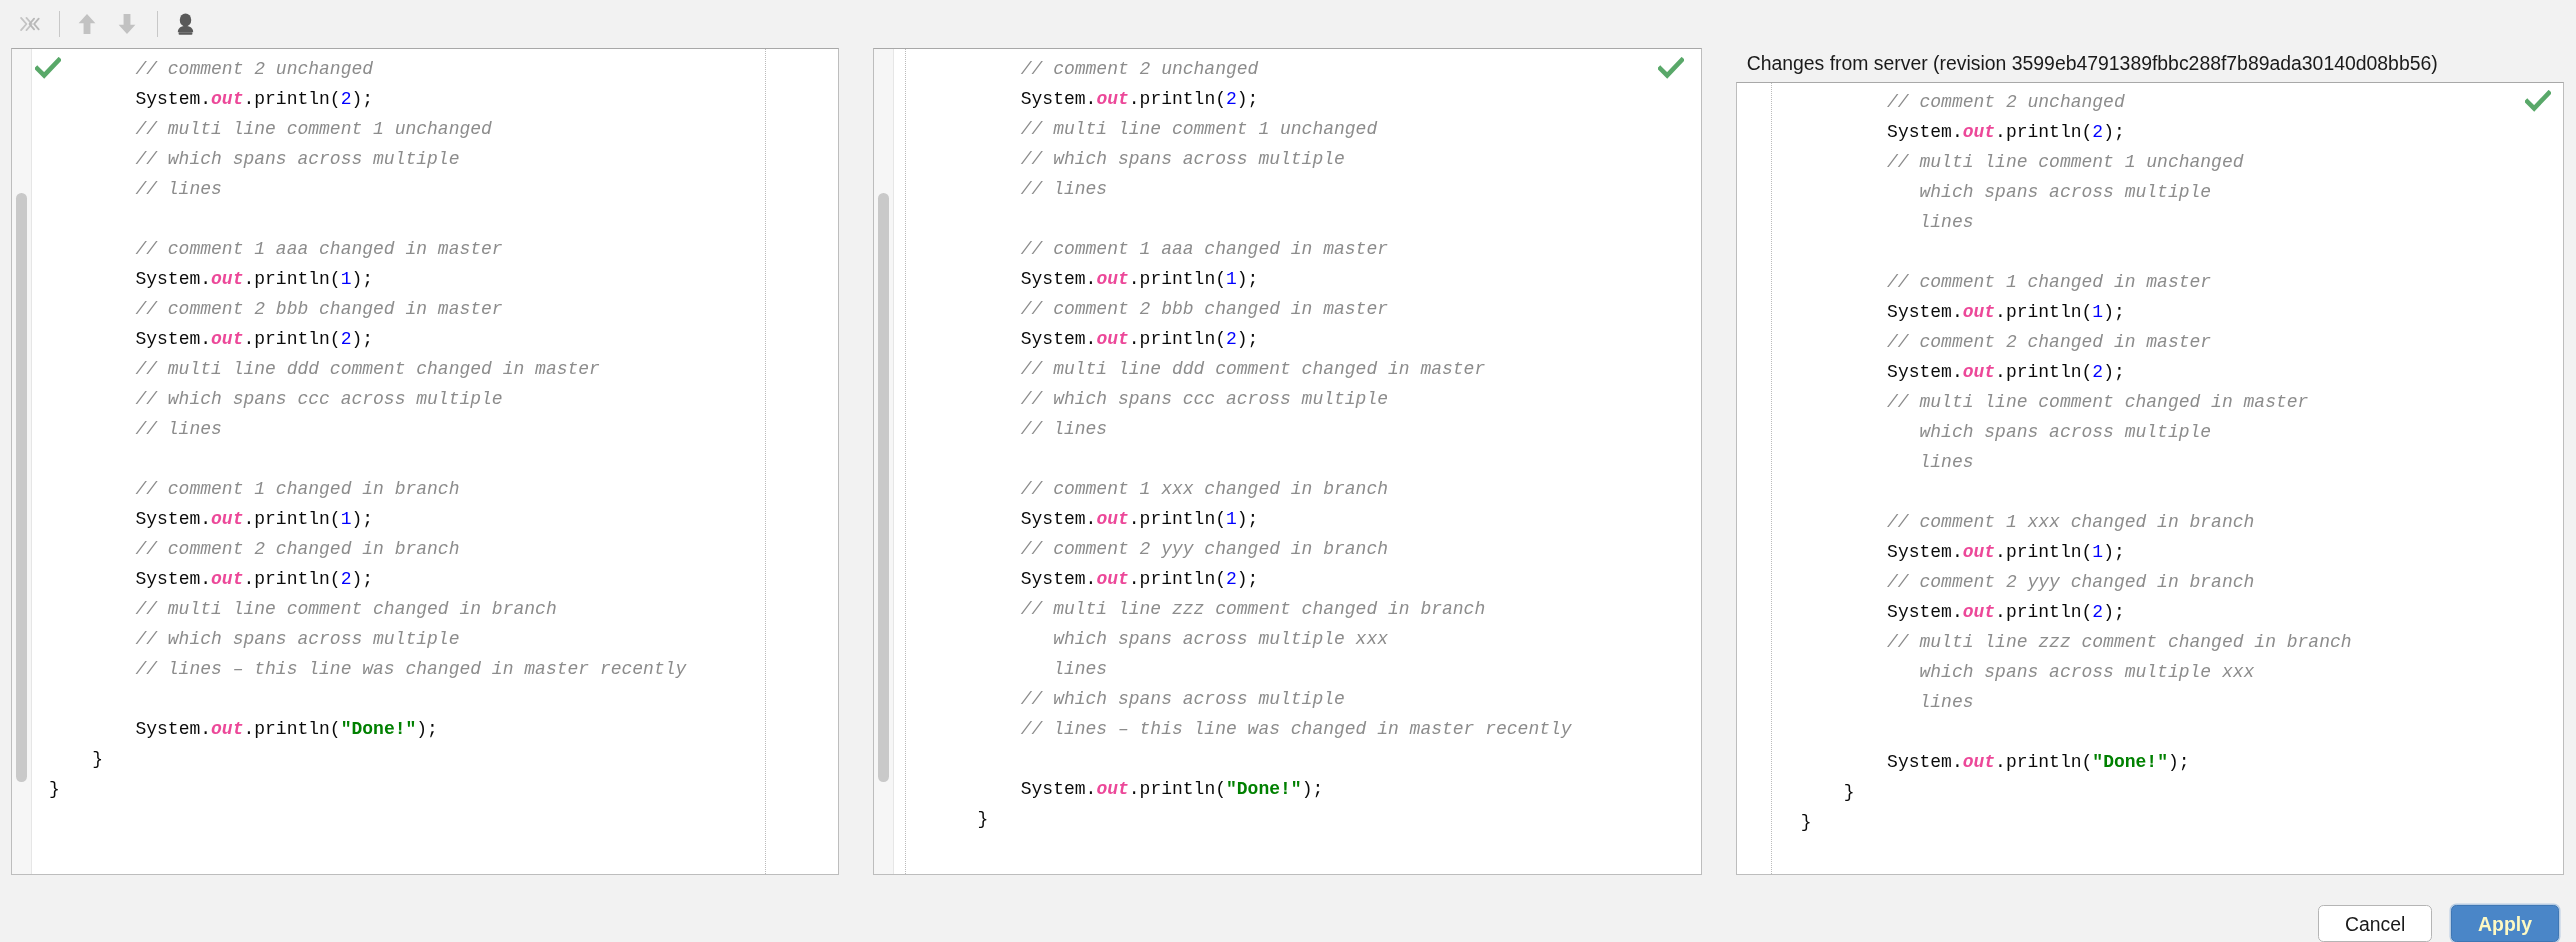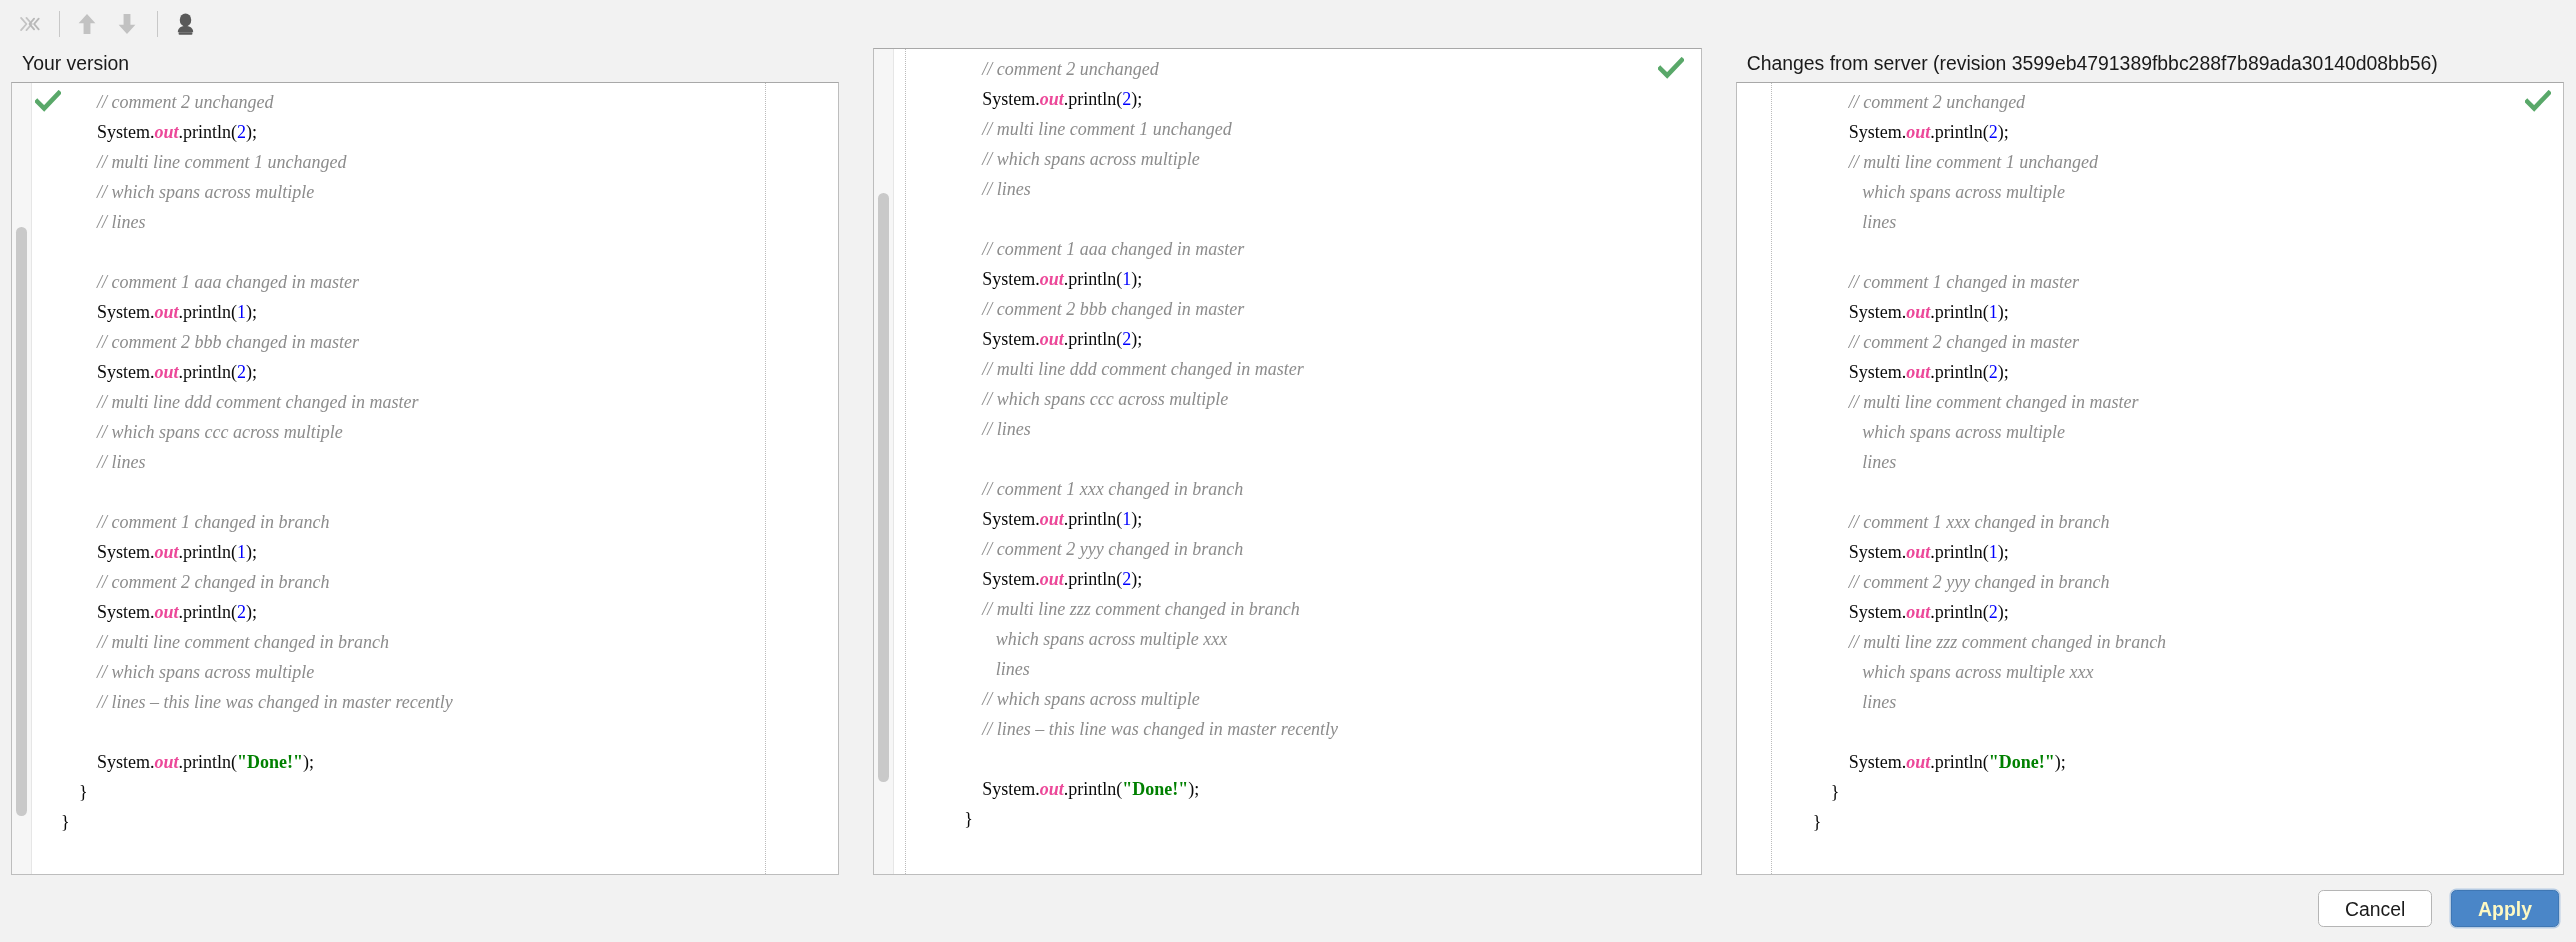--- a/index.html
+++ b/index.html
@@ -88,24 +88,24 @@
   .vscroll .thumb {
     position: absolute;
     left: 3.9px; width: 11px;
     border-radius: 5.4px;
     background: #c9c9c9;
   }
 
   
   .code {
     position: absolute;
-    top: 0; left: 12px;
+    top: 0; left: 0;
     width: 100%; height: 100%;
     box-sizing: border-box;
-    font-family: Liberation Serif, serif;
+    font-family: Liberation Mono, monospace;
     font-size: 18px;
     line-height: 30px;
     color: #0a0a0a;
     white-space: pre;
     overflow: hidden;
   }
   .code .pad { display: block; }
 
   
   .guide {
@@ -128,21 +128,21 @@
   .num  { color: #0000ff; }
   .str  { color: #008000; font-weight: bold; }
   .pln  { color: #0a0a0a; }
 
   
   .bottombar {
     flex: 0 0 67px;
     height: 67px;
     background: #f2f2f2;
     display: flex;
-    align-items: center;
+    align-items: flex-end;
     justify-content: flex-end;
     padding-right: 17px;
     box-sizing: border-box;
   }
   .btn {
     font-family: "Liberation Sans", sans-serif;
     font-size: 19.4px;
     border-radius: 5.4px;
     padding: 0 26px;
     height: 37px;
@@ -208,21 +208,20 @@
         <ellipse cx="15" cy="10" rx="7.5" ry="8.5" fill="#5a5a5a"></ellipse>
         <path d="M5 26 C5 20 10 18 15 18 C20 18 25 20 25 26 Z" fill="#5a5a5a"></path>
         <rect x="6" y="26" width="18" height="3.4" rx="1.2" fill="#5a5a5a"></rect>
       </svg>
     </div>
   </div>
 
   <div class="panels">
 
     <div class="panel" style="margin-left:11px;">
-      <div class="panel-title">Your version</div>
       <div class="editor-wrap">
         <div class="vscroll">
           <div class="thumb" style="top:144px;height:589px;"></div>
         </div>
         <div class="guide" style="left:753px;"></div>
         <div class="checkmark" style="left:23px;top:7.7px;">
           <svg width="26" height="23" viewBox="0 0 34 30">
             <path d="M3 15 L12 24 L31 4" fill="none" stroke="#59a869" stroke-width="6" stroke-linecap="square" stroke-linejoin="miter"></path>
           </svg>
         </div>

